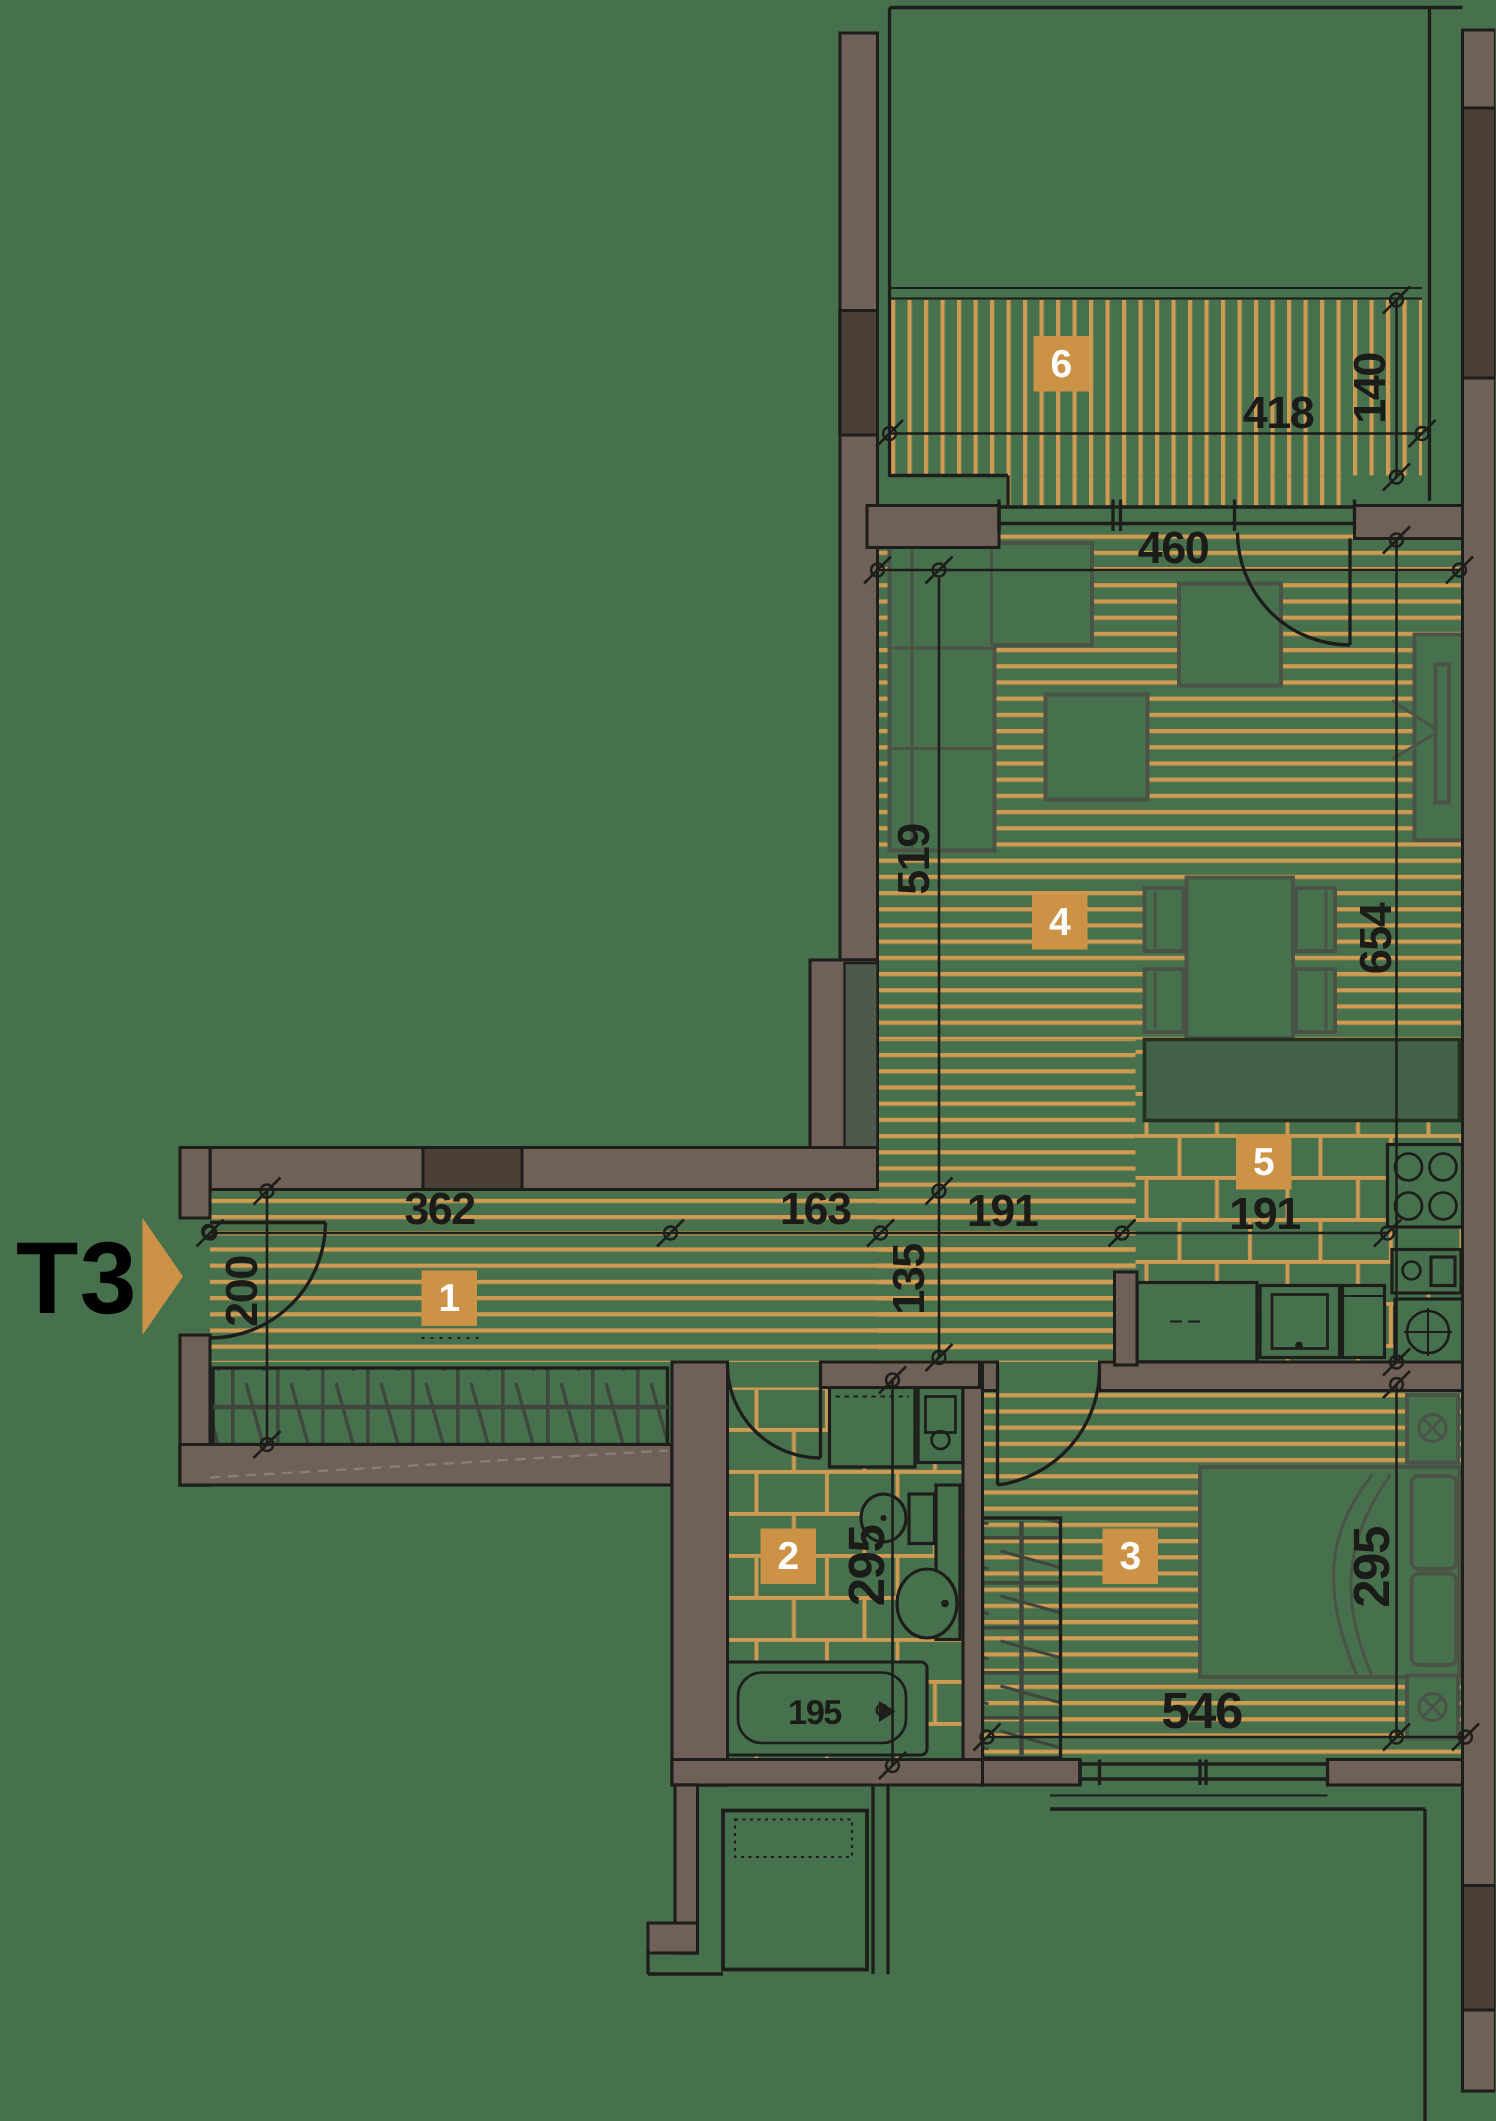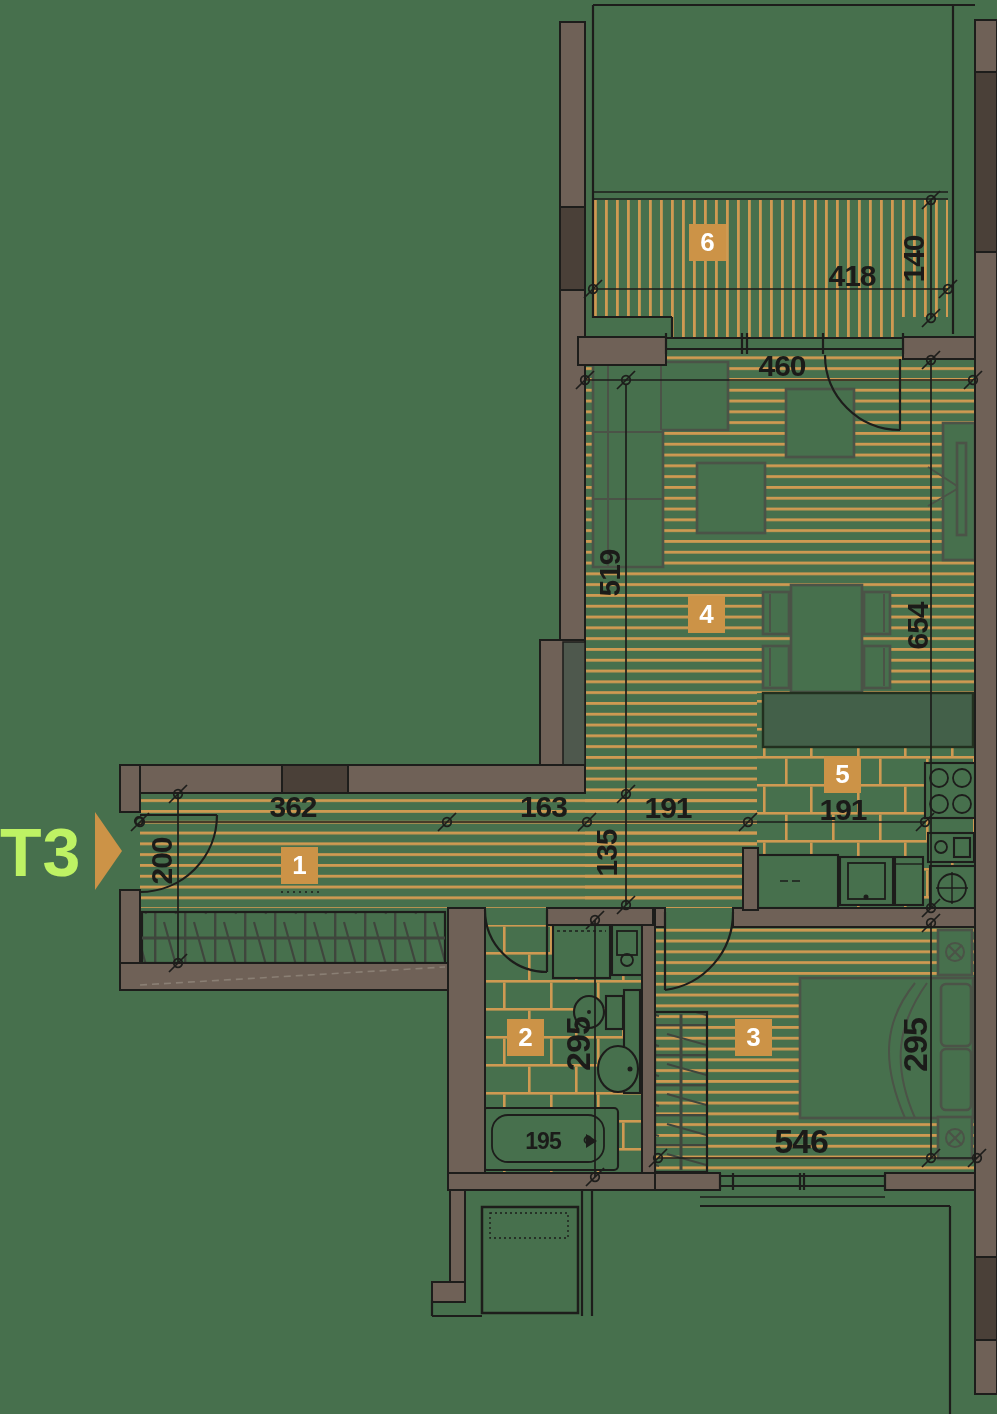--- a/index.html
+++ b/index.html
@@ -29,22 +29,22 @@
   
   .lbl {
     position:absolute; color:#1b1b19; font-weight:bold;
     font-size:30px; letter-spacing:-1px; text-align:center;
     white-space:nowrap; width:100px; height:30px; line-height:30px;
   }
   .rot { transform:rotate(-90deg); transform-origin:center; }
   .big { font-size:34px; }
   .t3 {
     position:absolute; left:0px; top:816px; width:92px; height:72px;
-    font-size:68px; line-height:72px; font-weight:bold; color:#bef264;
-    letter-spacing:1px; text-align:left;
+    font-size:68px; line-height:72px; font-weight:bold; color:#000000;
+    letter-spacing:1px; text-align:right;
   }
   .badge {
     position:absolute; width:37px; height:37px; background:#cc9347;
     color:#fff; font-weight:bold; font-size:26px;
     display:flex; align-items:center; justify-content:center;
   }
 </style>
 </head>
 <body>
 

